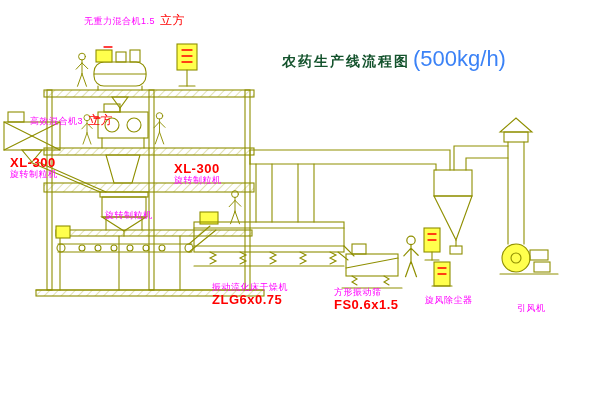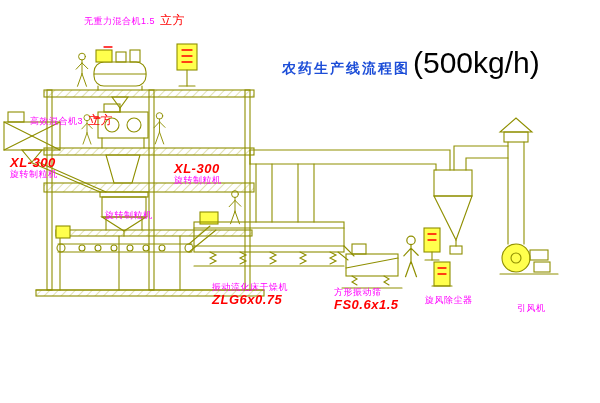--- a/index.html
+++ b/index.html
@@ -10,24 +10,24 @@
   #diagram .ln{stroke:#8f8f00;fill:none;stroke-width:1.1;stroke-linecap:round;}
   #diagram .yfill{stroke:#8f8f00;fill:#ffff4d;stroke-width:1.1;}
   #diagram .hatch{stroke:#8f8f00;fill:url(#hatchp);stroke-width:1.1;}
   #diagram .rmark{stroke:#ff0000;fill:none;stroke-width:1.3;}
   
   .lbl{position:absolute;white-space:nowrap;letter-spacing:.5px;line-height:1.1;}
   .m{color:#ff00ff;}
   .r{color:#ff0000;}
   .s9{font-size:9px;}
   .s11{font-size:12px;}
-  .s13{font-size:13px;font-weight:bold;font-style:italic;}
+  .s13{font-size:13px;font-weight:bold;}
   .title-row{position:absolute;display:flex;align-items:baseline;gap:3px;}
-  .title-cn{color:#1d4ed8;font-size:14px;font-weight:bold;letter-spacing:2px;}
-  .title-cap{color:#000000;font-size:30px;}
+  .title-cn{color:#14532d;font-size:14px;font-weight:bold;letter-spacing:2px;}
+  .title-cap{color:#3b82f6;font-size:22px;}
 </style>
 </head>
 <body>
 
 <div class="stage">
 
   <svg id="diagram" width="600" height="403" viewBox="0 0 600 403">
     <defs>
       <pattern id="hatchp" width="6" height="6" patternUnits="userSpaceOnUse" patternTransform="rotate(45)">
         <line x1="0" y1="0" x2="0" y2="6" stroke="#9b9b00" stroke-width="0.6"></line>

